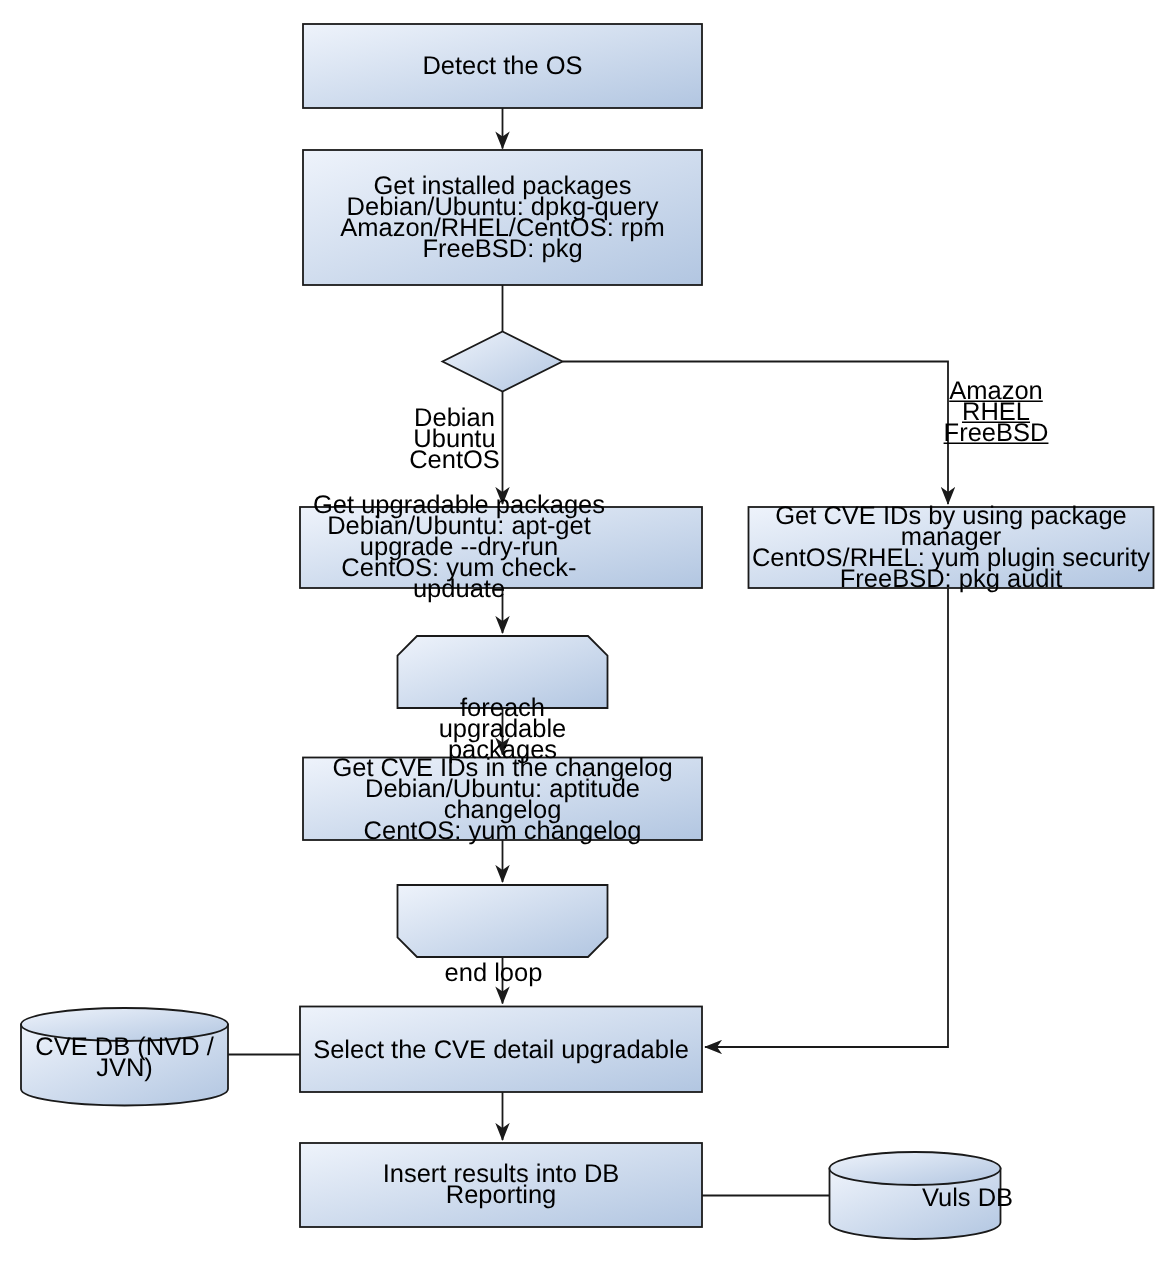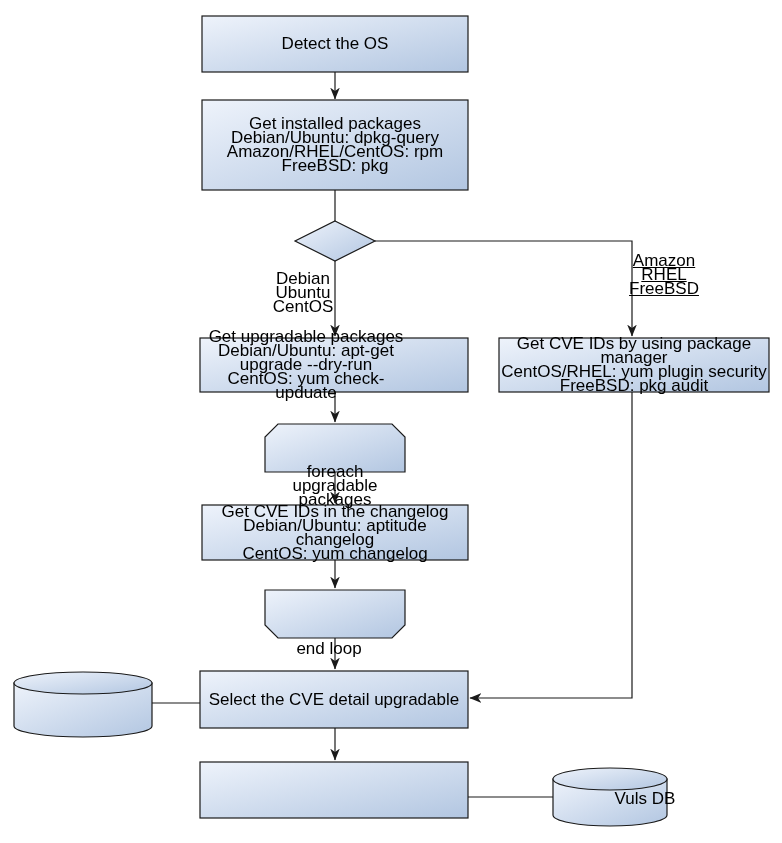--- a/index.html
+++ b/index.html
@@ -113,15 +113,18 @@
   <div class="label lbl-pkgmgr">Get CVE IDs by using package manager
 CentOS/RHEL: yum plugin security
 FreeBSD: pkg audit</div>
   <div class="label lbl-foreach">foreach
 upgradable packages</div>
   <div class="label lbl-changelog">Get CVE IDs in the changelog
 Debian/Ubuntu: aptitude changelog
 CentOS: yum changelog</div>
   <div class="label lbl-endloop">end loop</div>
   <div class="label lbl-select">Select the CVE detail upgradable</div>
+  <div class="label lbl-cvedb">CVE DB (NVD / JVN)</div>
+  <div class="label lbl-insert">Insert results into DB
+Reporting</div>
   <div class="label lbl-vulsdb">Vuls DB</div>
 
 </div>
 
 </body></html>

